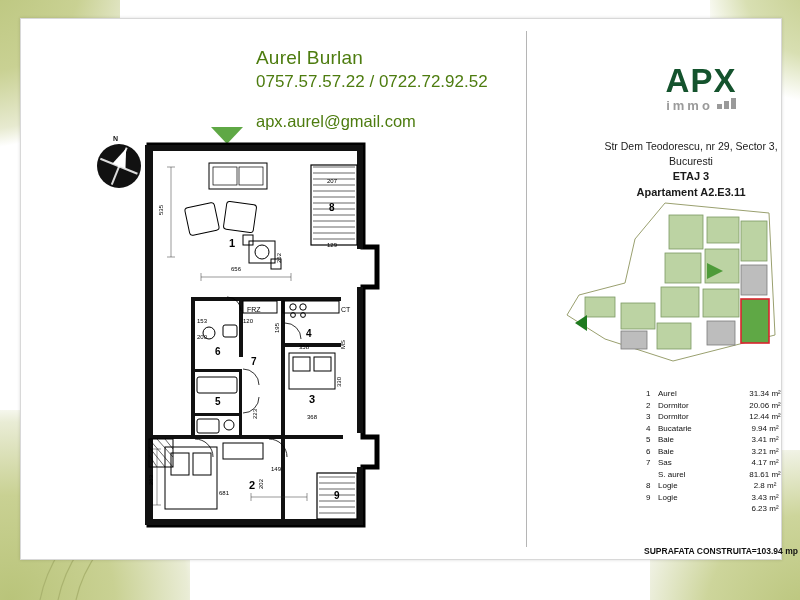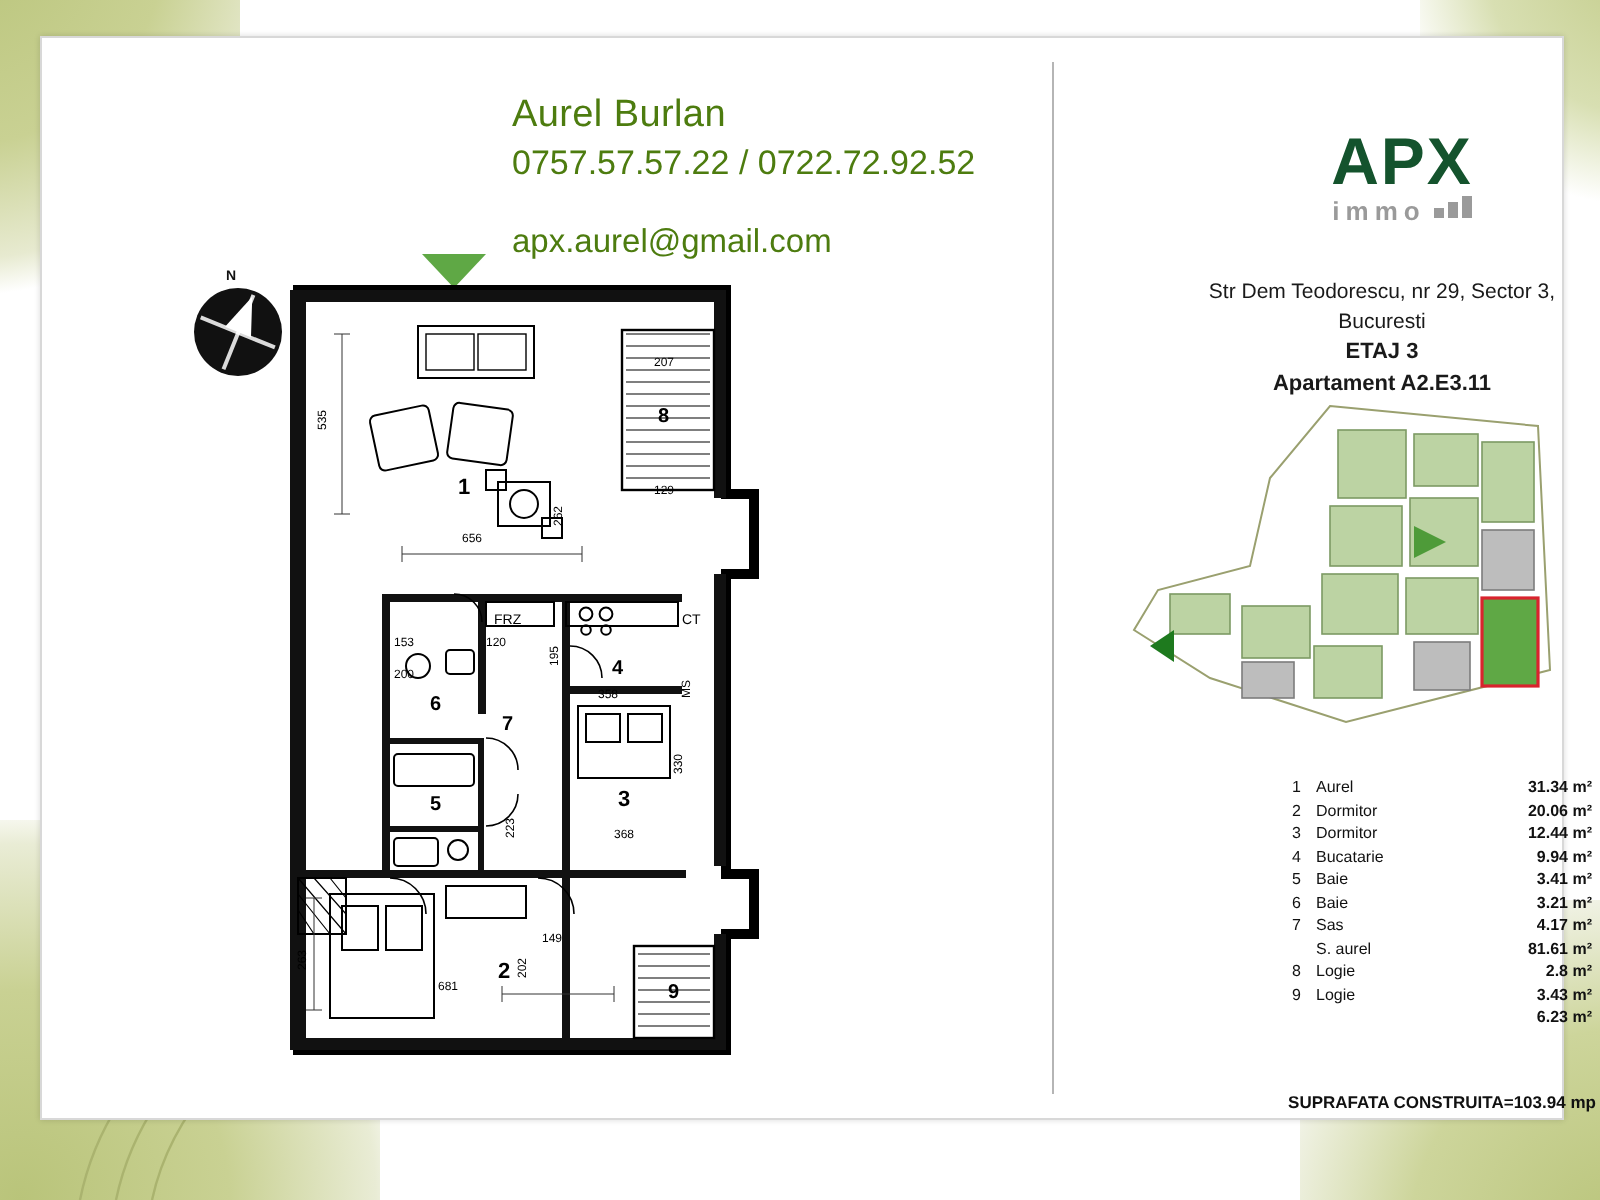--- a/index.html
+++ b/index.html
@@ -89,21 +89,21 @@
   .addr .b{font-weight:bold;font-size:11px;}
 
   .sitemap{position:absolute;left:540px;top:180px;width:230px;height:180px;}
   .sitemap svg{width:100%;height:100%;display:block;}
 
   .legend{position:absolute;left:625px;top:370px;width:150px;font-size:8px;color:#111;}
   .legend table{border-collapse:collapse;width:100%;}
   .legend td{padding:0 0 1.5px 0;vertical-align:top;line-height:1.25;}
   .legend td.n{width:12px;text-align:left;}
   .legend td.nm{width:76px;}
-  .legend td.ar{text-align:right;font-weight:bold;}
+  .legend td.ar{text-align:center;}
   .legend tr.total td{padding-top:0;}
 
   .built{position:absolute;left:600px;top:527px;width:200px;text-align:center;font-size:8.5px;font-weight:bold;color:#111;}
 </style>
 </head>
 <body>
 
 <div class="corner-tl"></div>
 <div class="corner-tr"></div>
 <div class="corner-bl"></div>

